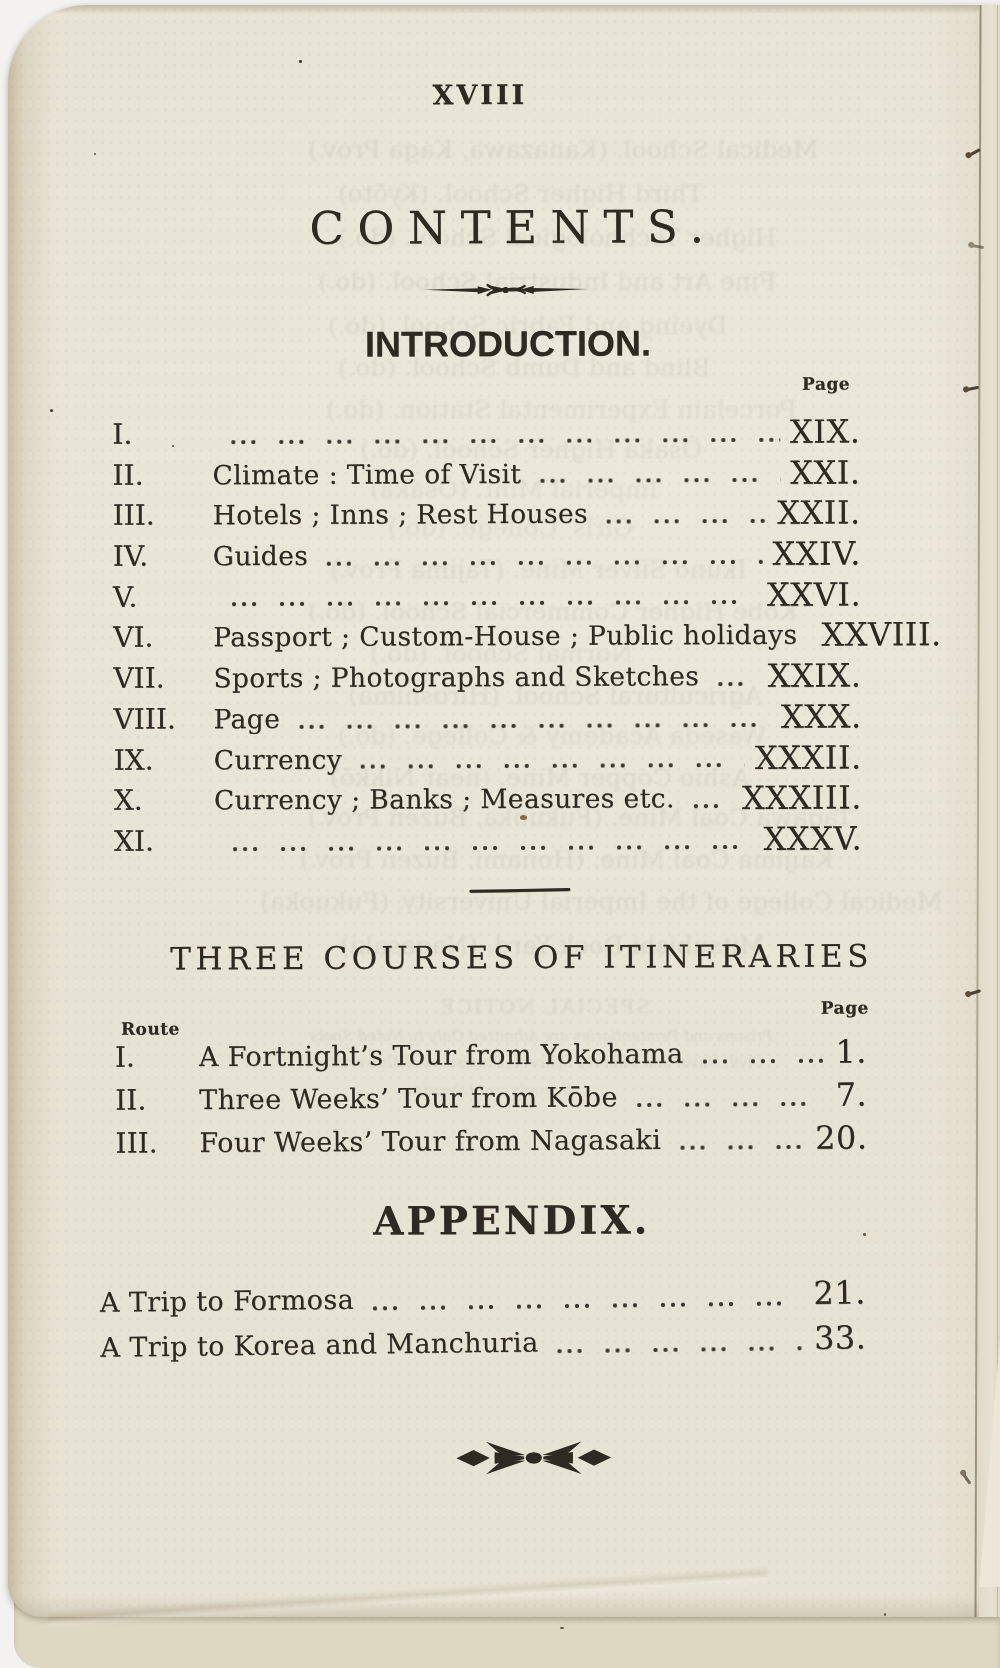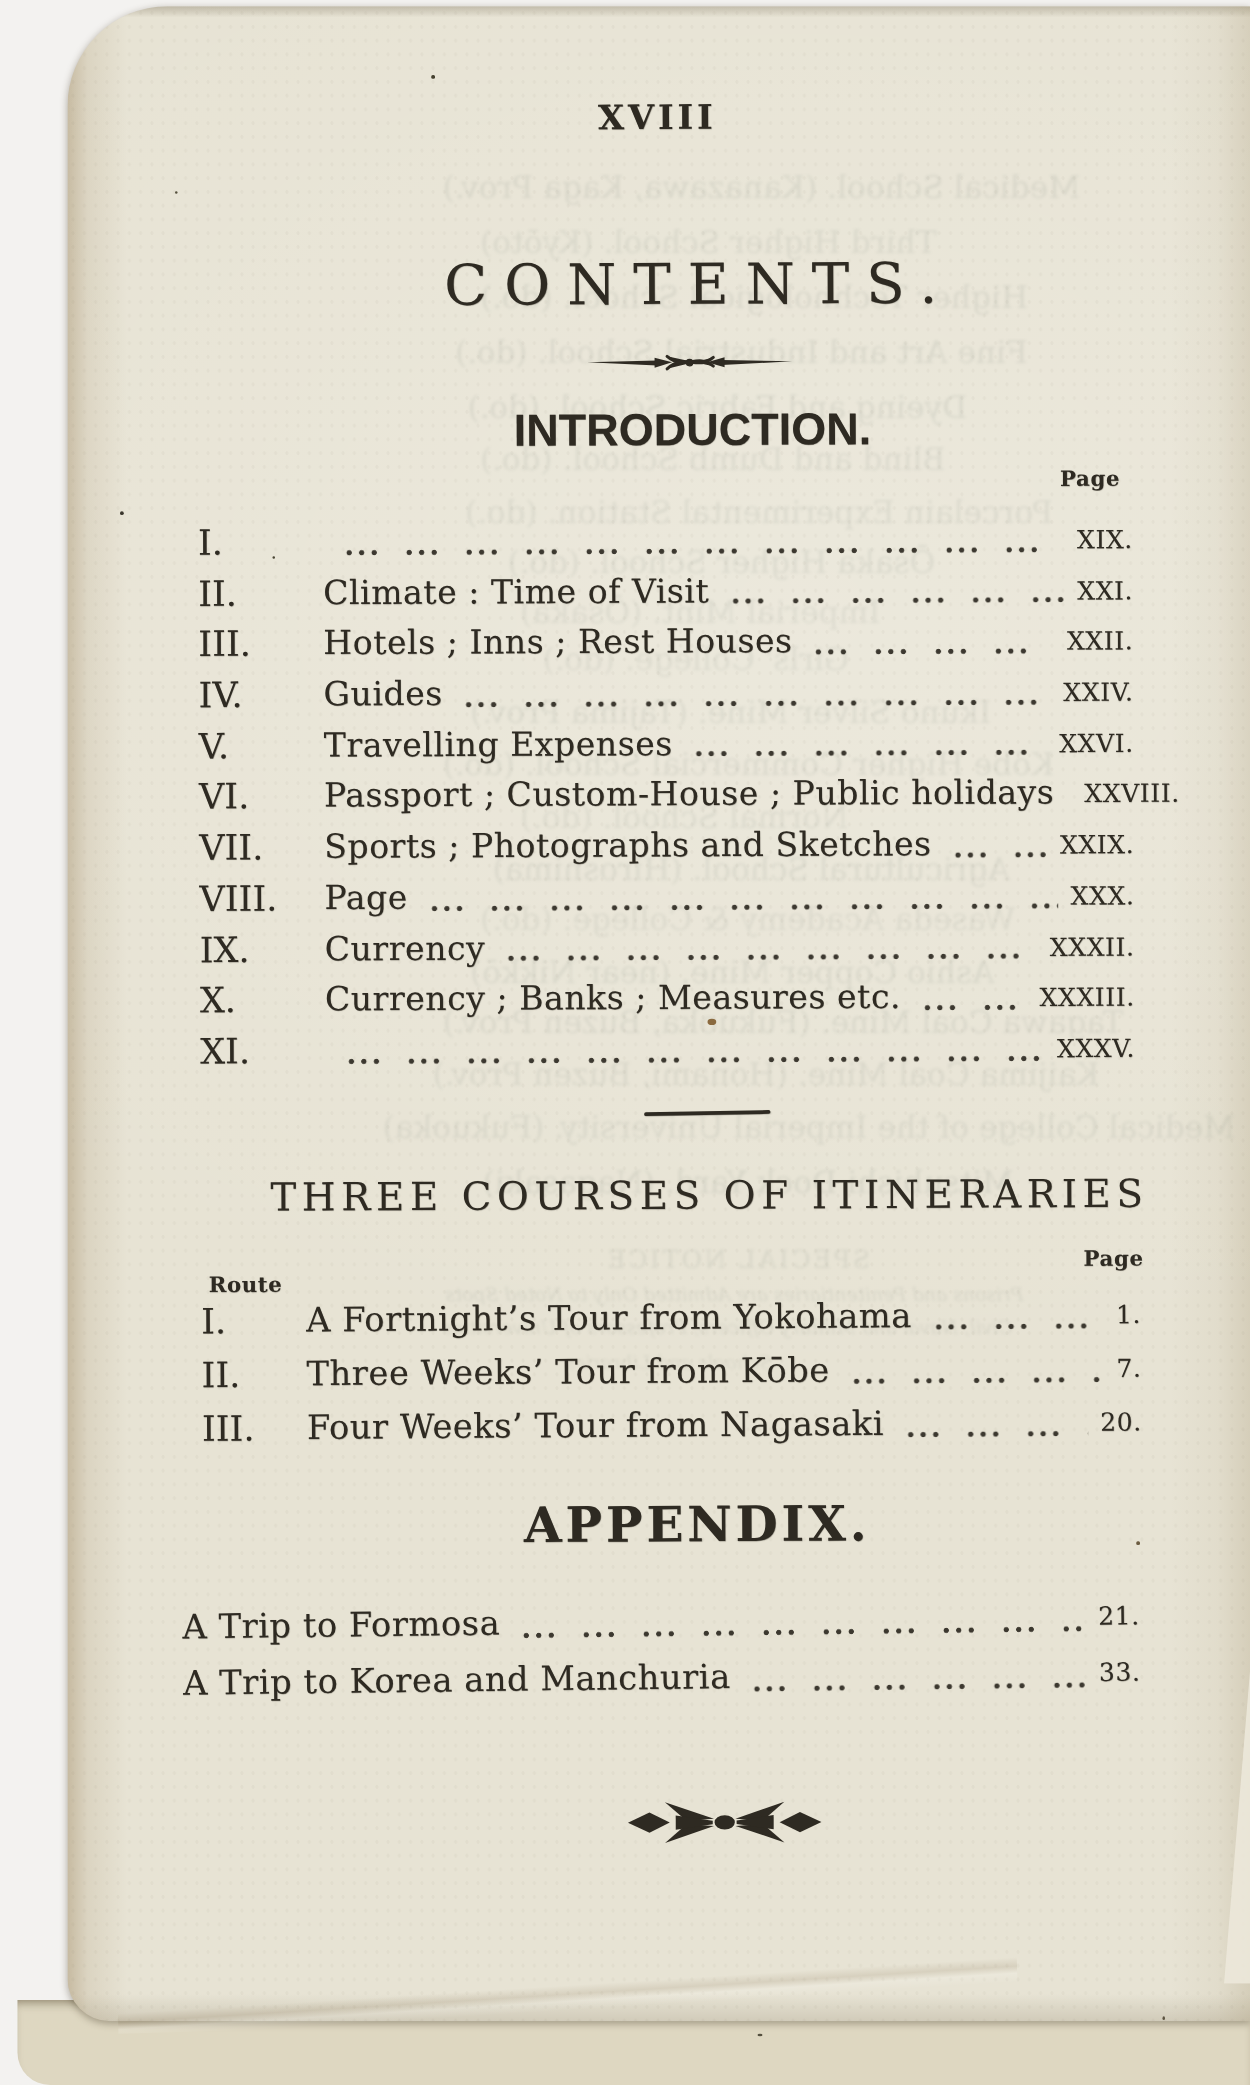--- a/index.html
+++ b/index.html
@@ -28,21 +28,20 @@
       radial-gradient(rgba(120,110,90,0.055) 1px, rgba(0,0,0,0) 1.4px),
       radial-gradient(1200px 900px at 62% 30%, rgba(255,255,252,.20), rgba(0,0,0,0) 70%),
       linear-gradient(90deg, rgba(146,120,78,.38) 0px, rgba(146,120,78,.14) 16px, rgba(146,120,78,0) 48px),
       linear-gradient(270deg, rgba(150,132,92,.22) 0px, rgba(150,132,92,.07) 26px, rgba(150,132,92,0) 64px),
       linear-gradient(180deg, rgba(100,88,64,.30) 0px, rgba(100,88,64,0) 9px),
       linear-gradient(0deg, rgba(110,95,65,.18) 0px, rgba(110,95,65,0) 22px);
     background-size:9px 11px,auto,auto,auto,auto,auto;
     border-top-left-radius:80px;
     border-bottom-left-radius:34px;
     box-shadow:0 2px 6px rgba(60,50,30,.35);
-    margin-left:46px;
   }
   
   .crease{position:absolute;top:0;bottom:0;left:969px;width:2px;
     background:linear-gradient(180deg,rgba(105,92,66,.62),rgba(105,92,66,.38) 55%,rgba(105,92,66,.6));
     transform:rotate(.18deg);}
   .right-strip{position:absolute;top:0;bottom:0;left:971px;right:0;
     background:linear-gradient(90deg,#e0dbc9,#e6e1d1 60%,#ddd7c4);}
   .edge-line{position:absolute;top:0;bottom:0;left:989px;width:1px;background:rgba(140,125,95,.35);}
   .fold-corner{position:absolute;right:0;bottom:30px;width:26px;height:250px;
     background:#ece8da;clip-path:polygon(100% 0,20% 100%,100% 100%);opacity:.9;}
@@ -70,21 +69,21 @@
     font-family:"Liberation Sans","DejaVu Sans",sans-serif;font-size:36px;font-weight:bold;letter-spacing:0px;}
   .page-label{position:absolute;font-size:17px;font-weight:bold;letter-spacing:.5px;}
   .lbl-intro-page{top:370px;right:156px;}
   .lbl-route{top:1012px;left:112px;}
   .lbl-route-page{top:994px;right:140px;}
   .toc{position:absolute;}
   .toc .row{display:flex;}
   .num{flex:0 0 100px;font-size:28px;}
   .rtoc .num{flex:0 0 84px;}
   .title{font-size:26.5px;white-space:nowrap;letter-spacing:.4px;}
-  .pnum{font-size:20px;white-space:nowrap;text-align:center;letter-spacing:.5px;}
+  .pnum{font-size:32px;white-space:nowrap;text-align:center;letter-spacing:.5px;}
   .leader{flex:1 1 auto;min-width:0;height:10px;align-self:flex-end;margin:0 10px 8px 14px;
     background-image:
       radial-gradient(circle at 5px 5px, var(--ink) 1.8px, rgba(0,0,0,0) 2.4px),
       radial-gradient(circle at 15px 5px, var(--ink) 1.8px, rgba(0,0,0,0) 2.4px),
       radial-gradient(circle at 25px 5px, var(--ink) 1.8px, rgba(0,0,0,0) 2.4px);
     background-size:48px 10px;background-repeat:repeat-x;background-position:2px 0;
     opacity:.92;}
   .itoc{left:106px;top:408px;width:748px;}
   .itoc .row{height:40.7px;line-height:40.7px;}
   .short-rule{position:absolute;left:461px;top:884px;width:101px;height:3.4px;background:var(--ink);
@@ -183,21 +182,20 @@
             <span class="pnum">XXII.</span>
         </div>
         <div class="row">
           <span class="num">IV.</span>
             <span class="title">Guides</span>
             <span class="leader"></span>
             <span class="pnum">XXIV.</span>
         </div>
         <div class="row">
           <span class="num">V.</span>
-            <span class="title">Travelling Expenses</span>
             <span class="leader"></span>
             <span class="pnum">XXVI.</span>
         </div>
         <div class="row">
           <span class="num">VI.</span>
             <span class="title">Passport ; Custom-House ; Public holidays</span>
             <span class="leader"></span>
             <span class="pnum">XXVIII.</span>
         </div>
         <div class="row">

